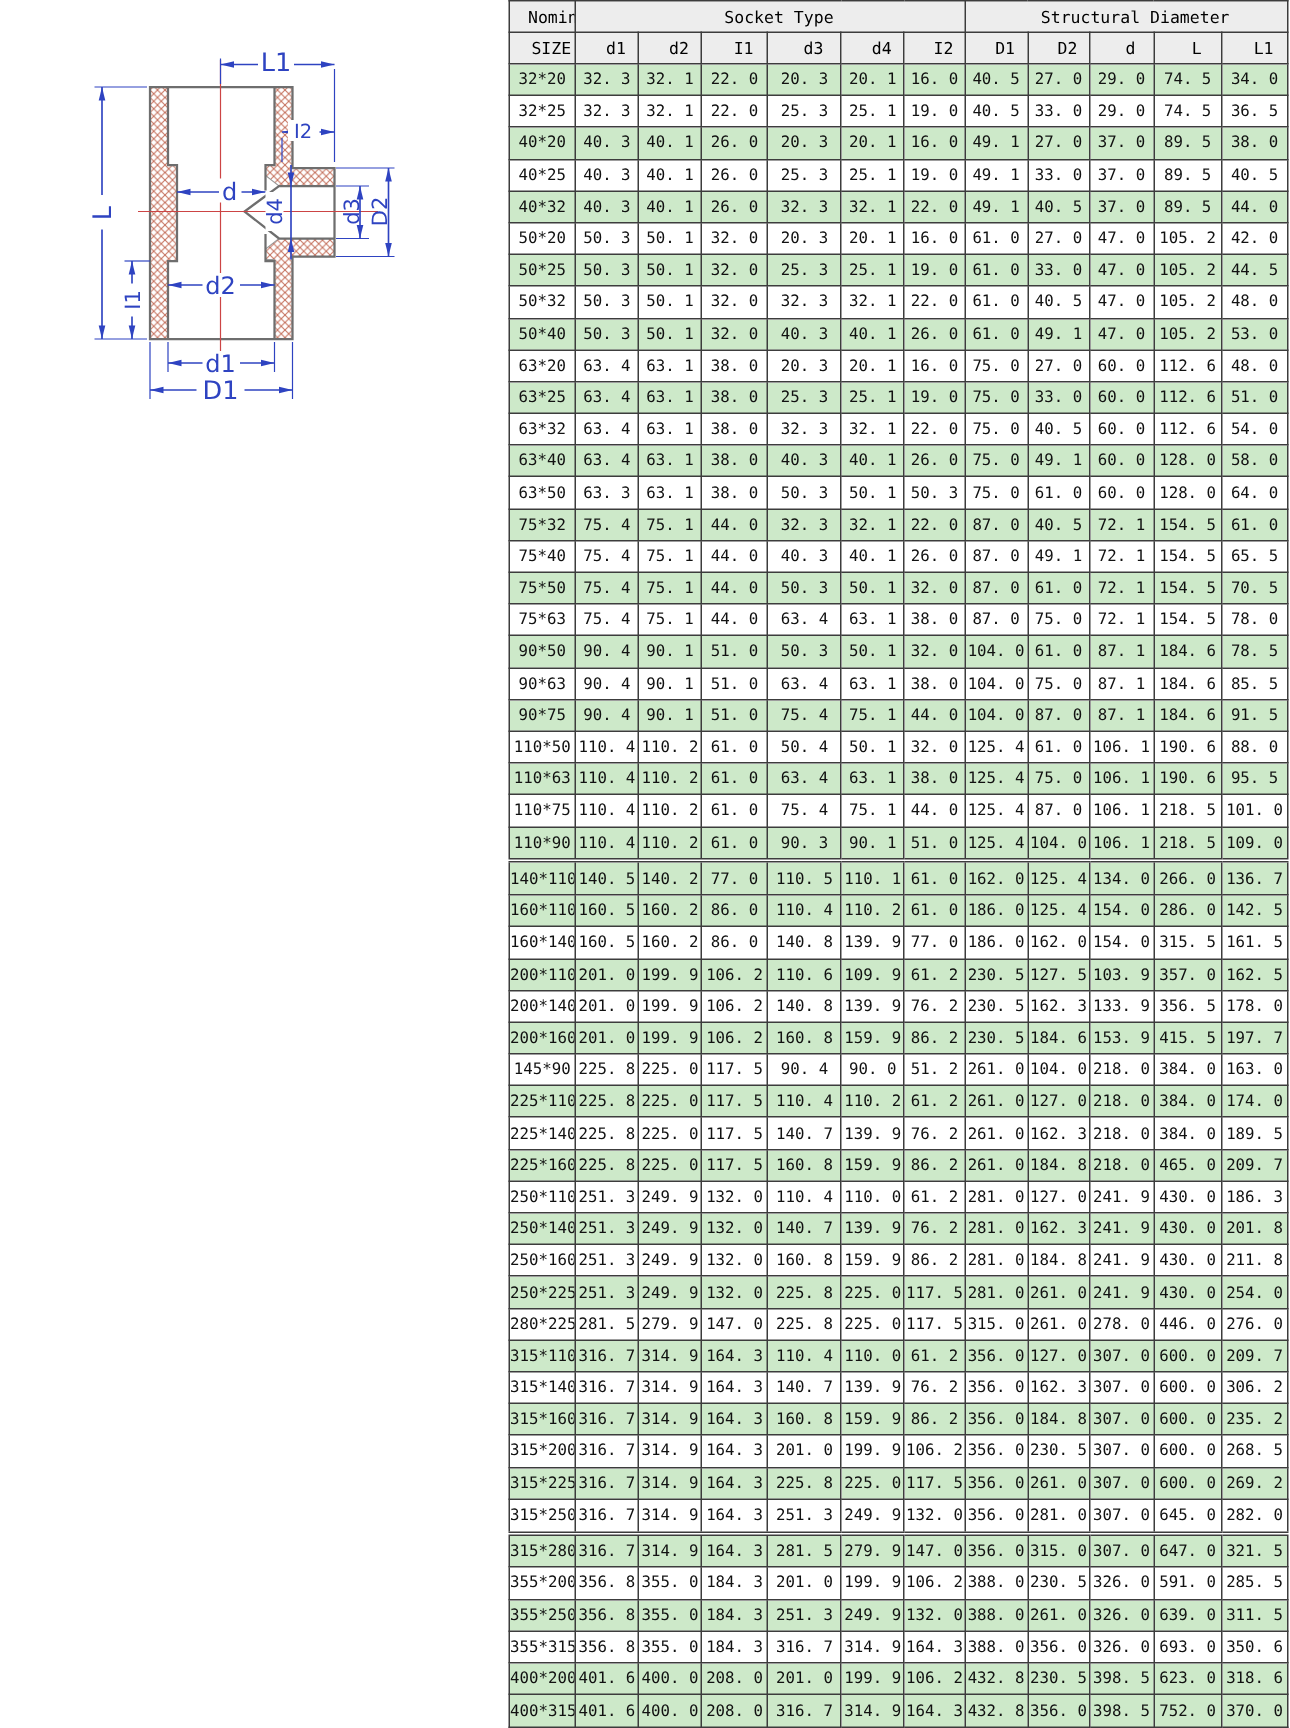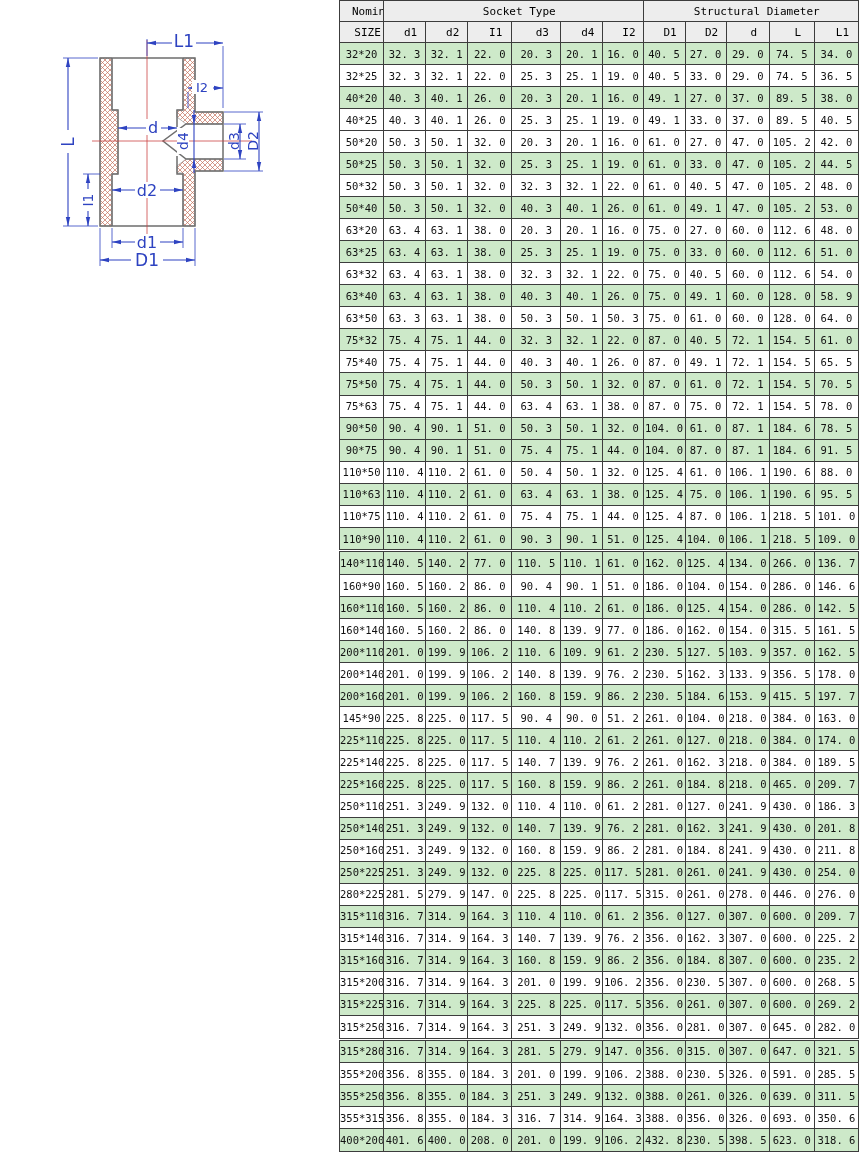--- a/index.html
+++ b/index.html
@@ -232,20 +232,34 @@
         <td>26. 0</td>
         <td>25. 3</td>
         <td>25. 1</td>
         <td>19. 0</td>
         <td>49. 1</td>
         <td>33. 0</td>
         <td>37. 0</td>
         <td>89. 5</td>
         <td>40. 5</td>
       </tr>
+      <tr class="alt">
+        <td>40*32</td>
+        <td>40. 3</td>
+        <td>40. 1</td>
+        <td>26. 0</td>
+        <td>32. 3</td>
+        <td>32. 1</td>
+        <td>22. 0</td>
+        <td>49. 1</td>
+        <td>40. 5</td>
+        <td>37. 0</td>
+        <td>89. 5</td>
+        <td>44. 0</td>
+      </tr>
       <tr>
         <td>50*20</td>
         <td>50. 3</td>
         <td>50. 1</td>
         <td>32. 0</td>
         <td>20. 3</td>
         <td>20. 1</td>
         <td>16. 0</td>
         <td>61. 0</td>
         <td>27. 0</td>
@@ -342,21 +356,21 @@
         <td>63. 4</td>
         <td>63. 1</td>
         <td>38. 0</td>
         <td>40. 3</td>
         <td>40. 1</td>
         <td>26. 0</td>
         <td>75. 0</td>
         <td>49. 1</td>
         <td>60. 0</td>
         <td>128. 0</td>
-        <td>58. 9</td>
+        <td>58. 0</td>
       </tr>
       <tr>
         <td>63*50</td>
         <td>63. 3</td>
         <td>63. 1</td>
         <td>38. 0</td>
         <td>50. 3</td>
         <td>50. 1</td>
         <td>50. 3</td>
         <td>75. 0</td>
@@ -428,20 +442,34 @@
         <td>51. 0</td>
         <td>50. 3</td>
         <td>50. 1</td>
         <td>32. 0</td>
         <td>104. 0</td>
         <td>61. 0</td>
         <td>87. 1</td>
         <td>184. 6</td>
         <td>78. 5</td>
       </tr>
+      <tr>
+        <td>90*63</td>
+        <td>90. 4</td>
+        <td>90. 1</td>
+        <td>51. 0</td>
+        <td>63. 4</td>
+        <td>63. 1</td>
+        <td>38. 0</td>
+        <td>104. 0</td>
+        <td>75. 0</td>
+        <td>87. 1</td>
+        <td>184. 6</td>
+        <td>85. 5</td>
+      </tr>
       <tr class="alt">
         <td>90*75</td>
         <td>90. 4</td>
         <td>90. 1</td>
         <td>51. 0</td>
         <td>75. 4</td>
         <td>75. 1</td>
         <td>44. 0</td>
         <td>104. 0</td>
         <td>87. 0</td>
@@ -512,34 +540,20 @@
         <td>77. 0</td>
         <td>110. 5</td>
         <td>110. 1</td>
         <td>61. 0</td>
         <td>162. 0</td>
         <td>125. 4</td>
         <td>134. 0</td>
         <td>266. 0</td>
         <td>136. 7</td>
       </tr>
-      <tr>
-        <td>160*90</td>
-        <td>160. 5</td>
-        <td>160. 2</td>
-        <td>86. 0</td>
-        <td>90. 4</td>
-        <td>90. 1</td>
-        <td>51. 0</td>
-        <td>186. 0</td>
-        <td>104. 0</td>
-        <td>154. 0</td>
-        <td>286. 0</td>
-        <td>146. 6</td>
-      </tr>
       <tr class="alt">
         <td>160*110</td>
         <td>160. 5</td>
         <td>160. 2</td>
         <td>86. 0</td>
         <td>110. 4</td>
         <td>110. 2</td>
         <td>61. 0</td>
         <td>186. 0</td>
         <td>125. 4</td>
@@ -748,21 +762,21 @@
         <td>316. 7</td>
         <td>314. 9</td>
         <td>164. 3</td>
         <td>140. 7</td>
         <td>139. 9</td>
         <td>76. 2</td>
         <td>356. 0</td>
         <td>162. 3</td>
         <td>307. 0</td>
         <td>600. 0</td>
-        <td>225. 2</td>
+        <td>306. 2</td>
       </tr>
       <tr class="alt">
         <td>315*160</td>
         <td>316. 7</td>
         <td>314. 9</td>
         <td>164. 3</td>
         <td>160. 8</td>
         <td>159. 9</td>
         <td>86. 2</td>
         <td>356. 0</td>
@@ -876,14 +890,28 @@
         <td>208. 0</td>
         <td>201. 0</td>
         <td>199. 9</td>
         <td>106. 2</td>
         <td>432. 8</td>
         <td>230. 5</td>
         <td>398. 5</td>
         <td>623. 0</td>
         <td>318. 6</td>
       </tr>
+      <tr class="alt">
+        <td>400*315</td>
+        <td>401. 6</td>
+        <td>400. 0</td>
+        <td>208. 0</td>
+        <td>316. 7</td>
+        <td>314. 9</td>
+        <td>164. 3</td>
+        <td>432. 8</td>
+        <td>356. 0</td>
+        <td>398. 5</td>
+        <td>752. 0</td>
+        <td>370. 0</td>
+      </tr>
     </tbody>
 </table>
 
 </body></html>

